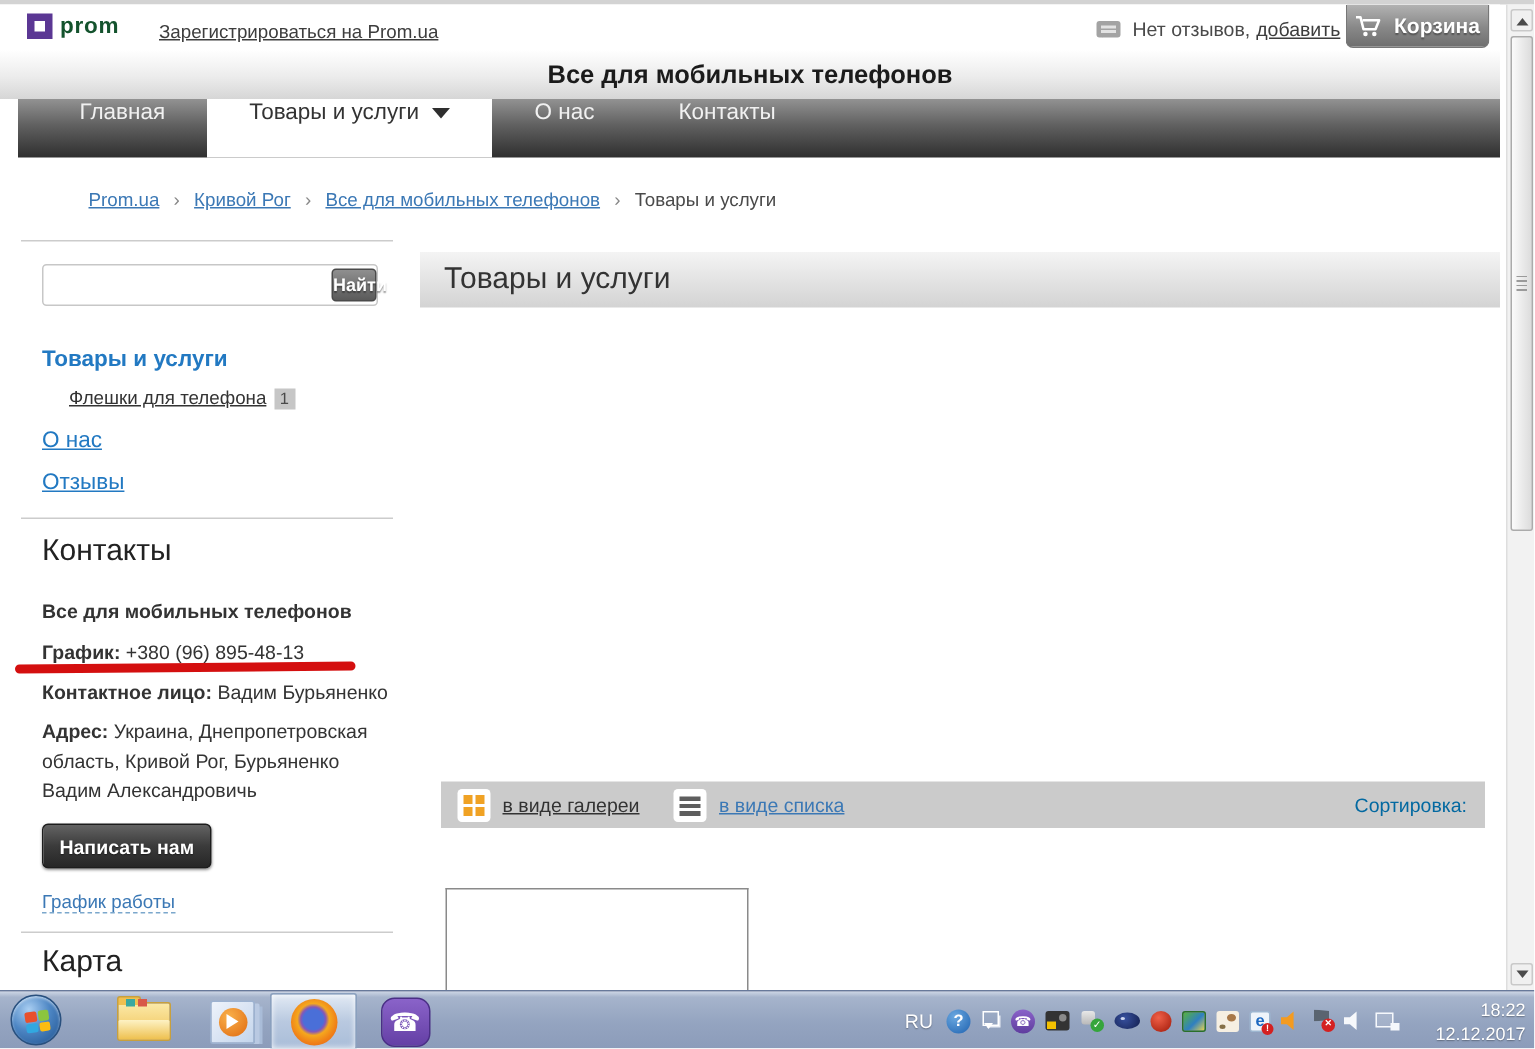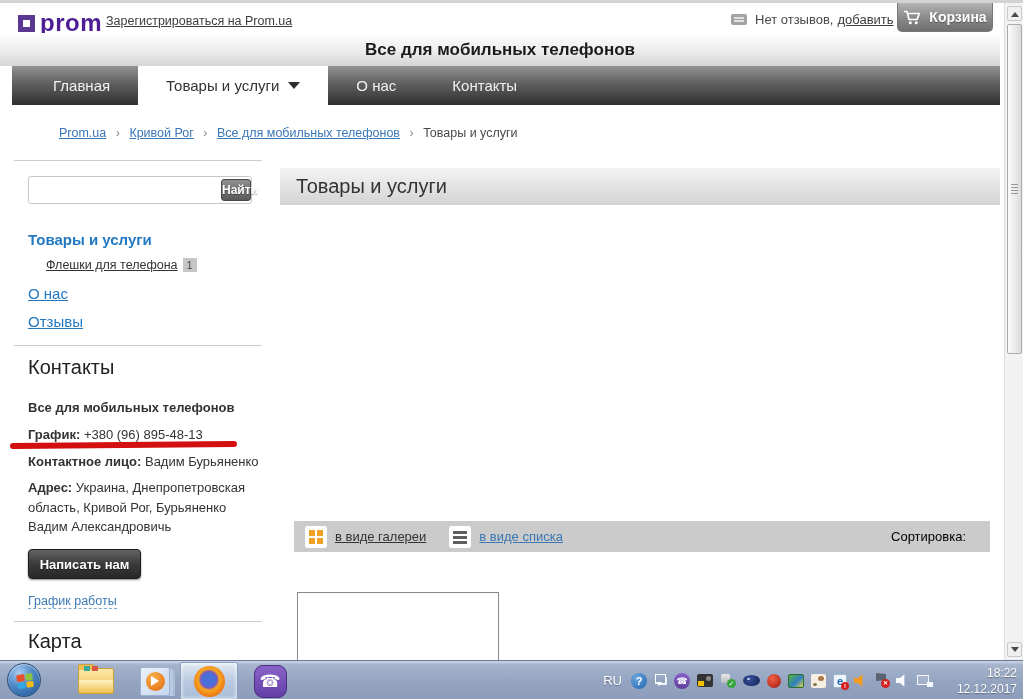--- a/index.html
+++ b/index.html
@@ -7,21 +7,21 @@
   #screen {
     position:relative; width:1023px; height:699px; overflow:hidden;
     background:#fff; font-family:"Liberation Sans", sans-serif; color:#333;
   }
 
   
   .top-strip { position:absolute; top:0; left:0; width:1023px; height:3px; background:#d3d3d3; }
   .header { position:absolute; top:3px; left:0; width:1000px; height:30px; background:#fff; }
   .logo { position:absolute; left:18px; top:6px; display:flex; align-items:center; cursor:pointer; }
   .logo-mark { width:17px; height:17px; border:5px solid #5b3794; background:#fff; }
-  .logo-text { font-size:24px; font-weight:bold; color:#4c1d95; margin-left:5px; letter-spacing:0.5px; }
+  .logo-text { font-size:15px; font-weight:bold; color:#14532d; margin-left:5px; letter-spacing:0.5px; }
   .register-link { position:absolute; left:106px; top:11px; font-size:12.5px; color:#3d3d3d; text-decoration:underline; cursor:pointer; }
   .reviews-box { position:absolute; left:731px; top:9px; display:flex; align-items:center; font-size:13px; color:#4a4a4a; }
   .bubble-icon { position:relative; width:16px; height:11px; background:#a3a3a3; border-radius:2px; margin-right:8px; }
   .bubble-icon::before { content:""; position:absolute; left:2px; bottom:-4px; border:4px solid transparent; border-top-color:#a3a3a3; border-left-width:2px; border-right-width:2px; }
   .bubble-icon::after { content:""; position:absolute; left:3px; top:3px; width:10px; height:1.5px; background:#e3e3e3; box-shadow:0 3px 0 #e3e3e3; }
   .reviews-add { color:#3d3d3d; text-decoration:underline; margin-left:4px; cursor:pointer; }
   .cart-btn { position:absolute; left:897px; top:0px; width:96px; height:29px;
     background:linear-gradient(180deg,#b3b3b3,#888 55%,#6f6f6f); border:1px solid #777; border-top:none;
     border-radius:0 0 5px 5px; color:#fff; font-size:14px; font-weight:bold;
     display:flex; align-items:center; justify-content:center; gap:7px; cursor:pointer; text-shadow:0 1px 1px rgba(0,0,0,.35); }
@@ -29,21 +29,21 @@
   
   .banner { position:absolute; top:33px; left:0; width:1000px; height:33px;
     background:linear-gradient(180deg,#ffffff 0%,#ececec 55%,#d6d6d6 100%);
     display:flex; align-items:center; justify-content:center;
     font-size:17px; font-weight:bold; color:#1b1b1b; }
 
   
   .navbar { position:absolute; top:66px; left:12px; width:988px; height:39px;
     background:linear-gradient(180deg,#929292 0%,#606060 45%,#2f2f2f 100%);
     display:flex; align-items:stretch; padding-left:13px; font-size:15px; }
-  .nav-tab { display:flex; align-items:center; padding:0 28px; color:#f1f1f1; cursor:pointer; }
+  .nav-tab { display:flex; align-items:flex-start; padding:0 28px; color:#f1f1f1; cursor:pointer; }
   .nav-tab.active { background:#fff; color:#333; }
   .caret-down { width:0; height:0; border:6px solid transparent; border-top:7px solid #2e2e2e; margin-left:9px; margin-top:6px; }
 
   
   .breadcrumb { position:absolute; top:126px; left:36px; font-size:12.5px; color:#555;margin-left:23px; }
   .breadcrumb a { color:#3b78b5; text-decoration:underline; cursor:pointer; }
   .bc-sep { color:#888; margin:0 6px; }
   .bc-current { color:#4a4a4a; }
 
   .sb-divider { position:absolute; left:14px; width:248px; height:0; border-top:1px solid #ccc; }
@@ -86,21 +86,21 @@
   .toolbar { position:absolute; left:294px; top:521px; width:696px; height:31px; background:#cbcbcb;
     display:flex; align-items:center; font-size:13px; }
   .view-icon { width:22px; height:22px; background:#fff; border-radius:3px; position:relative; flex:none; cursor:pointer; }
   .grid-sq { position:absolute; left:4px; top:4px; width:6px; height:6px; background:#f0a224;
     box-shadow:8px 0 0 #f0a224, 0 8px 0 #f0a224, 8px 8px 0 #f0a224; }
   .list-bars { position:absolute; left:4px; top:5px; width:14px; height:13px;
     background:repeating-linear-gradient(180deg,#5e5e5e 0 3px,transparent 3px 5px); }
   .gallery-link { margin-left:8px; color:#333; text-decoration:underline; cursor:pointer; }
   .list-link { margin-left:8px; color:#3b78b5; text-decoration:underline; cursor:pointer; }
   .tb-sp { flex:1; }
-  .sort-label { color:#000000; margin-right:24px; }
+  .sort-label { color:#0369a1; margin-right:12px; }
   .sort-select { position:relative; width:137px; height:22px; background:#fff; border:1px solid #7e7e7e; margin-right:23px; cursor:pointer; }
   .sort-value { position:absolute; left:6px; top:3px; font-size:13px; color:#1d1d1d; }
   .sort-btn { position:absolute; right:1px; top:1px; bottom:1px; width:17px;
     background:linear-gradient(180deg,#f3f3f3,#cfcfcf); border-left:1px solid #9a9a9a;
     display:flex; align-items:center; justify-content:center; }
   .sort-btn i { width:0; height:0; border:4px solid transparent; border-top:5px solid #1d1d1d; margin-top:4px; }
 
   .partial-card { position:absolute; left:297px; top:592px; width:202px; height:68px;
     background:#fff; border:1px solid #8a8a8a; border-bottom:none; }
 

